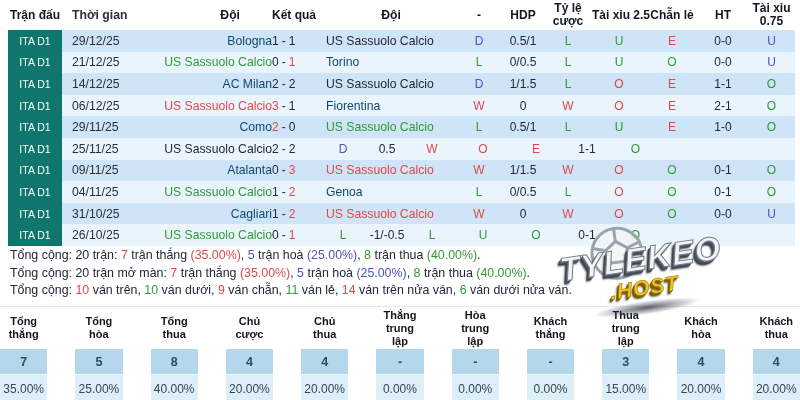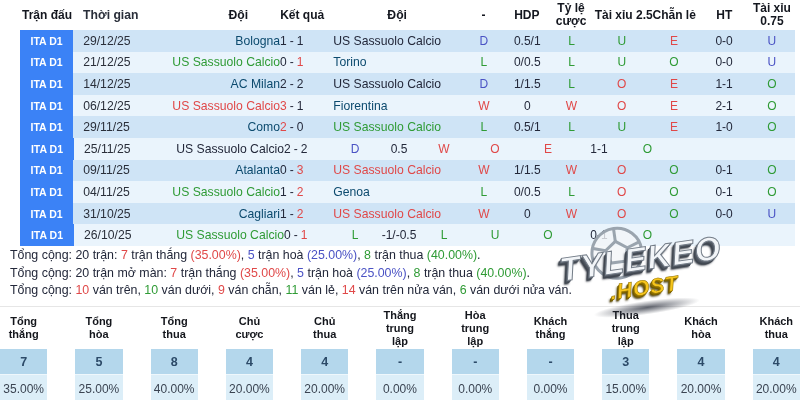--- a/index.html
+++ b/index.html
@@ -8,29 +8,29 @@
 
   
   .c-red   { color:#e04848; }
   .c-green { color:#2f9b35; }
   .c-blue  { color:#4a52c4; }
   .c-dark  { color:#23283a; }
   .c-opp   { color:#0c4a6e; }
 
   
   .match-table { position:absolute; top:0; left:0; width:800px; }
-  .t-header, .t-row { display:flex; align-items:center; margin:0 5px 0 20px; }
+  .t-header, .t-row { display:flex; align-items:center; margin:0 5px 0 8px; }
   .t-header { height:30px; font-weight:700; font-size:12px; color:#14171f; background:#fff; }
   .t-row { height:21.6px; font-size:12px; color:#23283a; }
   .t-row:nth-child(odd)  { background:#cfe4f6; }
   .t-row:nth-child(even) { background:#eaf4fc; }
   .cell { white-space:nowrap; }
   .col-badge { width:54px; text-align:center; align-self:stretch;
                display:flex; align-items:center; justify-content:center; }
-  .t-row .col-badge { background:#3b82f6; color:#fff; font-weight:700; font-size:10.5px; }
+  .t-row .col-badge { background:#0f766e; color:#fff; font-weight:400; font-size:10.5px; }
   .t-header .col-badge { justify-content:flex-start; padding-left:2px; overflow:visible; }
   .col-date  { width:76px; padding-left:10px; color:#2a2f3a; font-size:12.2px; }
   .col-team1 { width:134px; text-align:right; font-size:12.2px; }
   .t-header .col-team1 { padding-right:32px; }
   .col-score { width:48px; }
   .col-score .sep { margin:0 3px; color:#23283a; }
   .col-team2 { width:136px; padding-left:6px; font-size:12.2px; text-align:left; }
   .col-fav   { width:46px; text-align:center; }
   .col-hdp   { width:42px; text-align:center; }
   .col-bet   { width:48px; text-align:center; }

